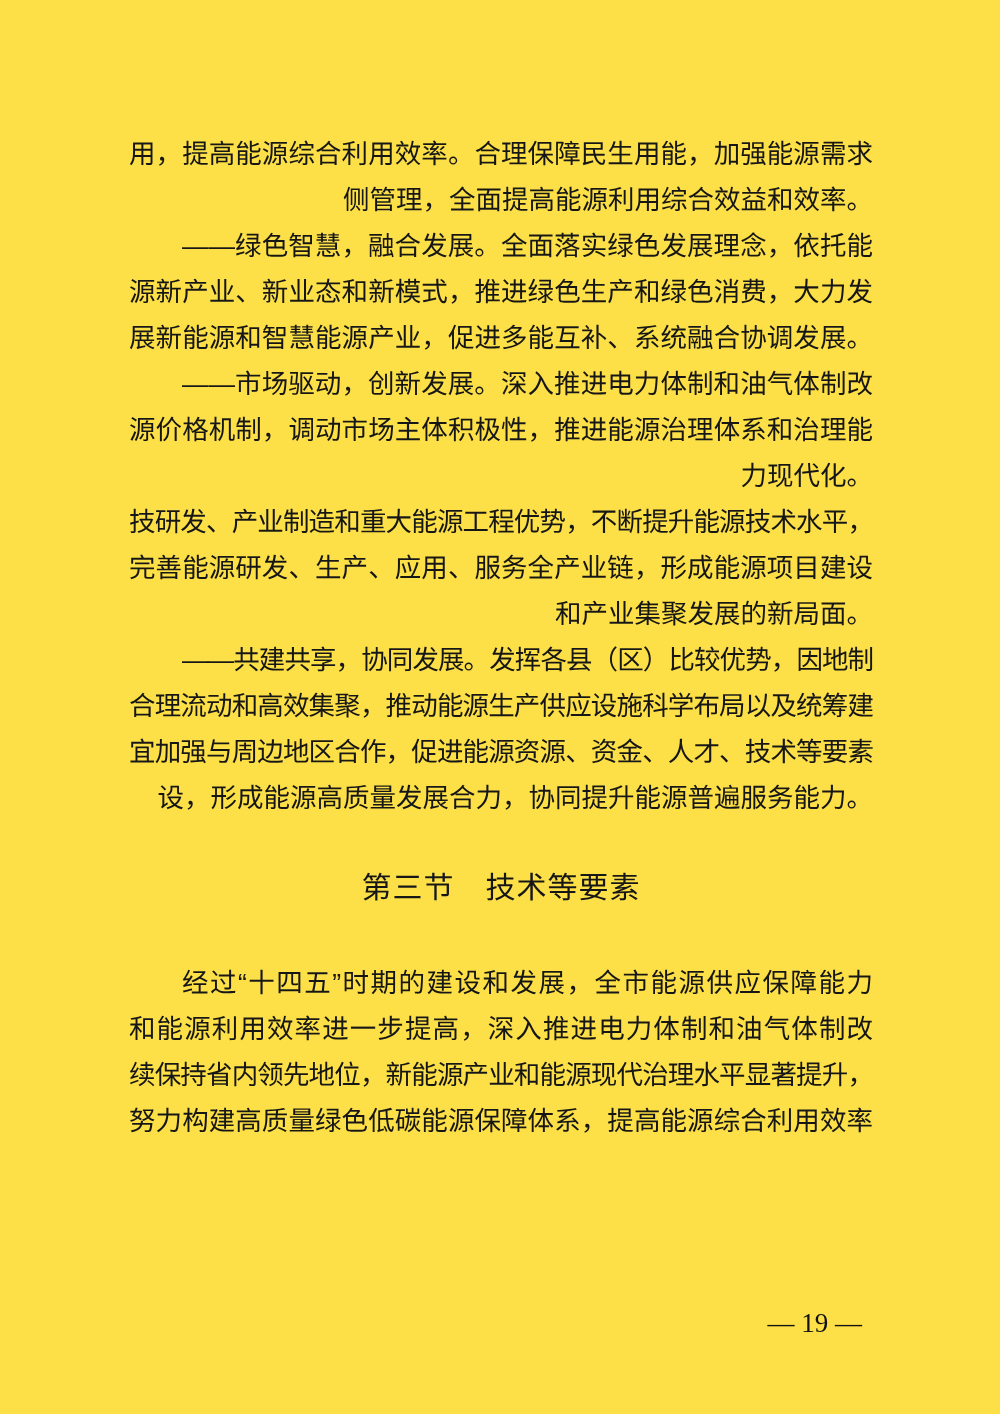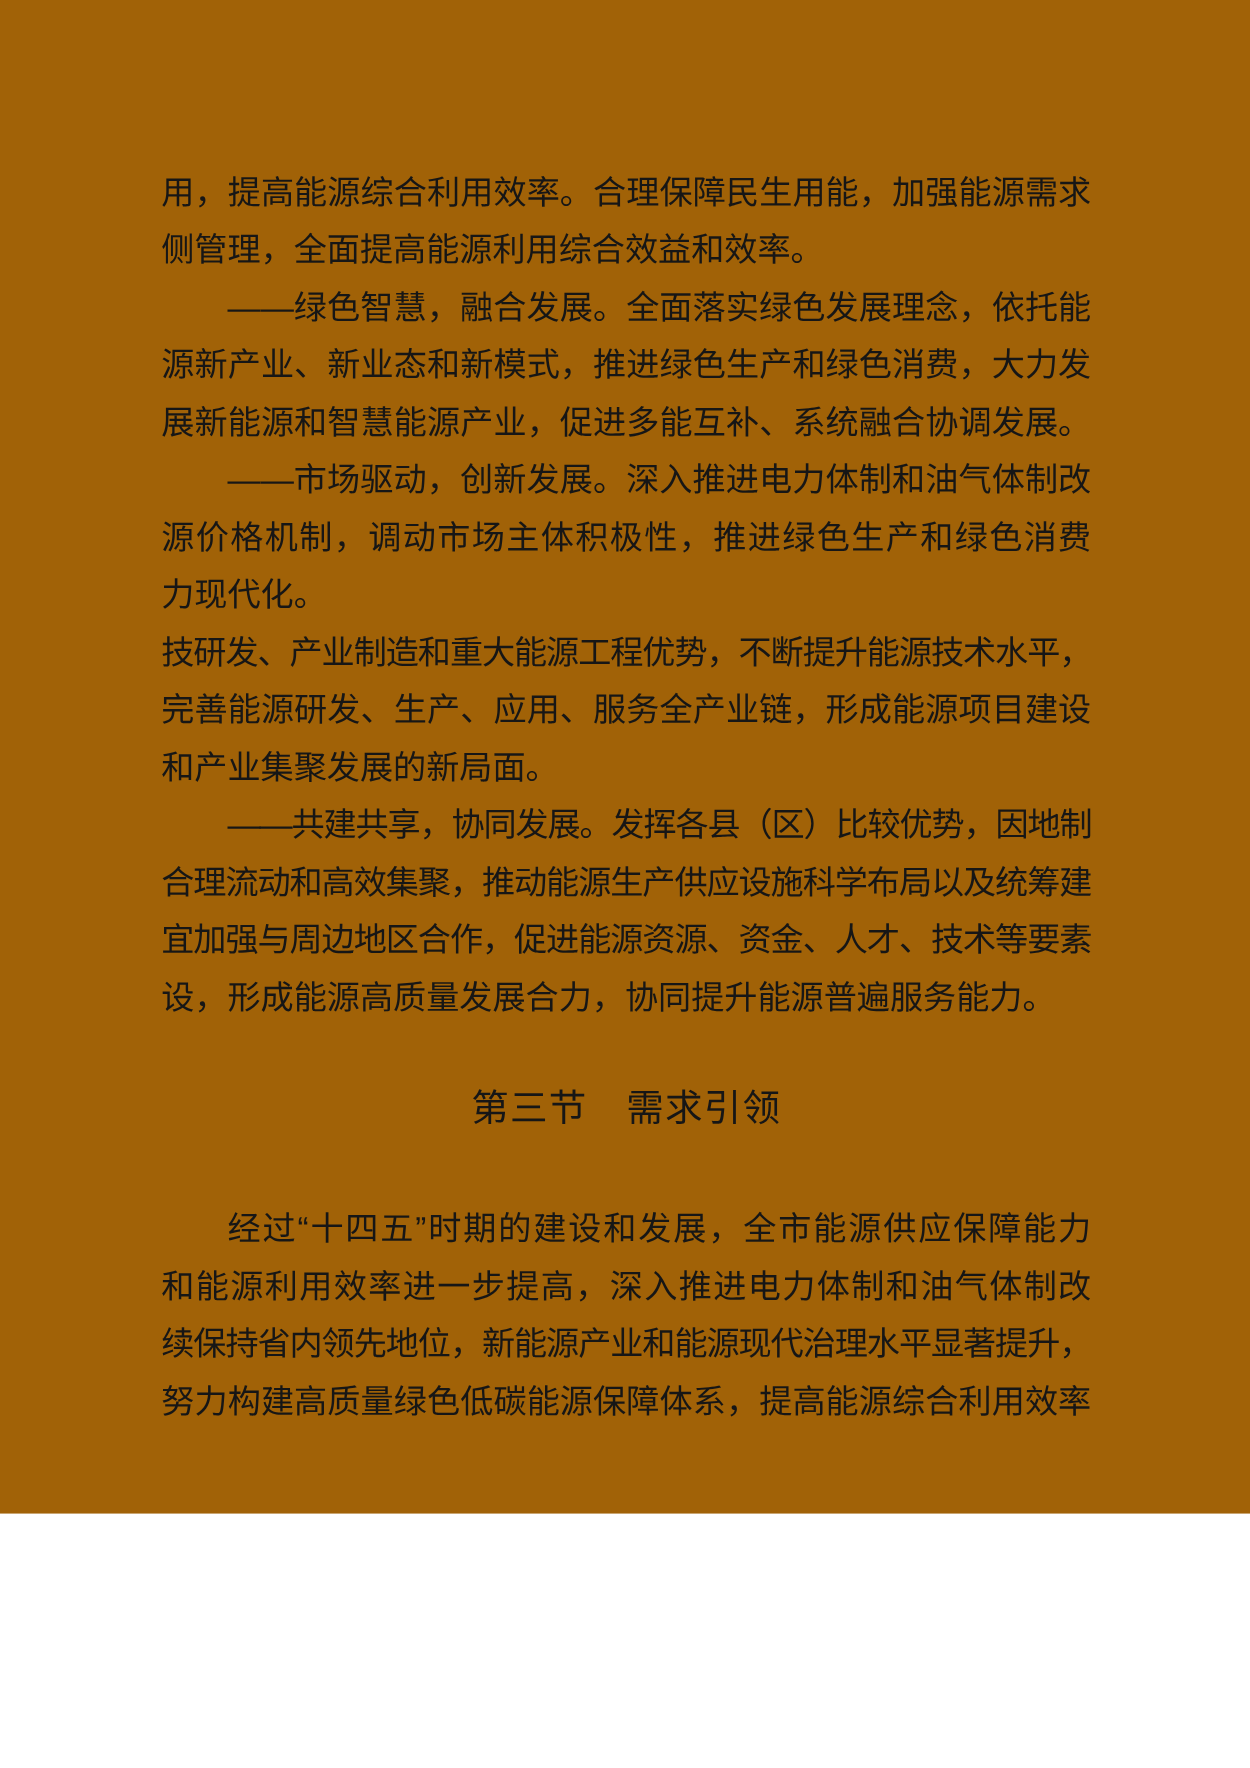--- a/index.html
+++ b/index.html
@@ -3,38 +3,38 @@
 <meta charset="utf-8">
 <style>
   html, body {
     margin: 0;
     padding: 0;
     background: #ffffff;
   }
   .page {
     position: relative;
     width: 1000px;
-    height: 1211px;
-    background: #a16207;
+    height: 1414px;
+    background: #fde047;
     overflow: hidden;
     font-family: "Liberation Sans", sans-serif;
   }
   .content {
     position: absolute;
     top: 131px;
     left: 129px;
     width: 744px;
   }
   .ln {
     font-size: 26.5px;
     line-height: 46px;
     height: 46px;
     color: #161616;
     white-space: nowrap;
-    text-align: left;
+    text-align: right;
   }
   .just {
     text-align: justify;
     text-align-last: justify;
   }
   .ind {
     padding-left: 53px;
   }
   .sq {
     letter-spacing: -0.9px;
@@ -69,33 +69,33 @@
   <div class="content">
 
     <div class="ln just">用，提高能源综合利用效率。合理保障民生用能，加强能源需求</div>
     <div class="ln">侧管理，全面提高能源利用综合效益和效率。</div>
 
     <div class="ln just ind">——绿色智慧，融合发展。全面落实绿色发展理念，依托能</div>
     <div class="ln just">源新产业、新业态和新模式，推进绿色生产和绿色消费，大力发</div>
     <div class="ln just">展新能源和智慧能源产业，促进多能互补、系统融合协调发展。</div>
 
     <div class="ln just ind">——市场驱动，创新发展。深入推进电力体制和油气体制改</div>
-    <div class="ln just">源价格机制，调动市场主体积极性，推进绿色生产和绿色消费</div>
+    <div class="ln just">源价格机制，调动市场主体积极性，推进能源治理体系和治理能</div>
     <div class="ln">力现代化。</div>
 
     <div class="ln just sq">技研发、产业制造和重大能源工程优势，不断提升能源技术水平，</div>
     <div class="ln just">完善能源研发、生产、应用、服务全产业链，形成能源项目建设</div>
     <div class="ln">和产业集聚发展的新局面。</div>
 
     <div class="ln just ind sq">——共建共享，协同发展。发挥各县（区）比较优势，因地制</div>
     <div class="ln just sq">合理流动和高效集聚，推动能源生产供应设施科学布局以及统筹建</div>
     <div class="ln just sq">宜加强与周边地区合作，促进能源资源、资金、人才、技术等要素</div>
     <div class="ln">设，形成能源高质量发展合力，协同提升能源普遍服务能力。</div>
 
-    <h2 class="heading">第三节　需求引领</h2>
+    <h2 class="heading">第三节　技术等要素</h2>
 
     <div class="ln just ind">经过“十四五”时期的建设和发展，全市能源供应保障能力</div>
     <div class="ln just">和能源利用效率进一步提高，深入推进电力体制和油气体制改</div>
     <div class="ln just sq">续保持省内领先地位，新能源产业和能源现代治理水平显著提升，</div>
     <div class="ln just">努力构建高质量绿色低碳能源保障体系，提高能源综合利用效率</div>
 
   </div>
 
   <div class="footer">— 19 —</div>
 </div>

